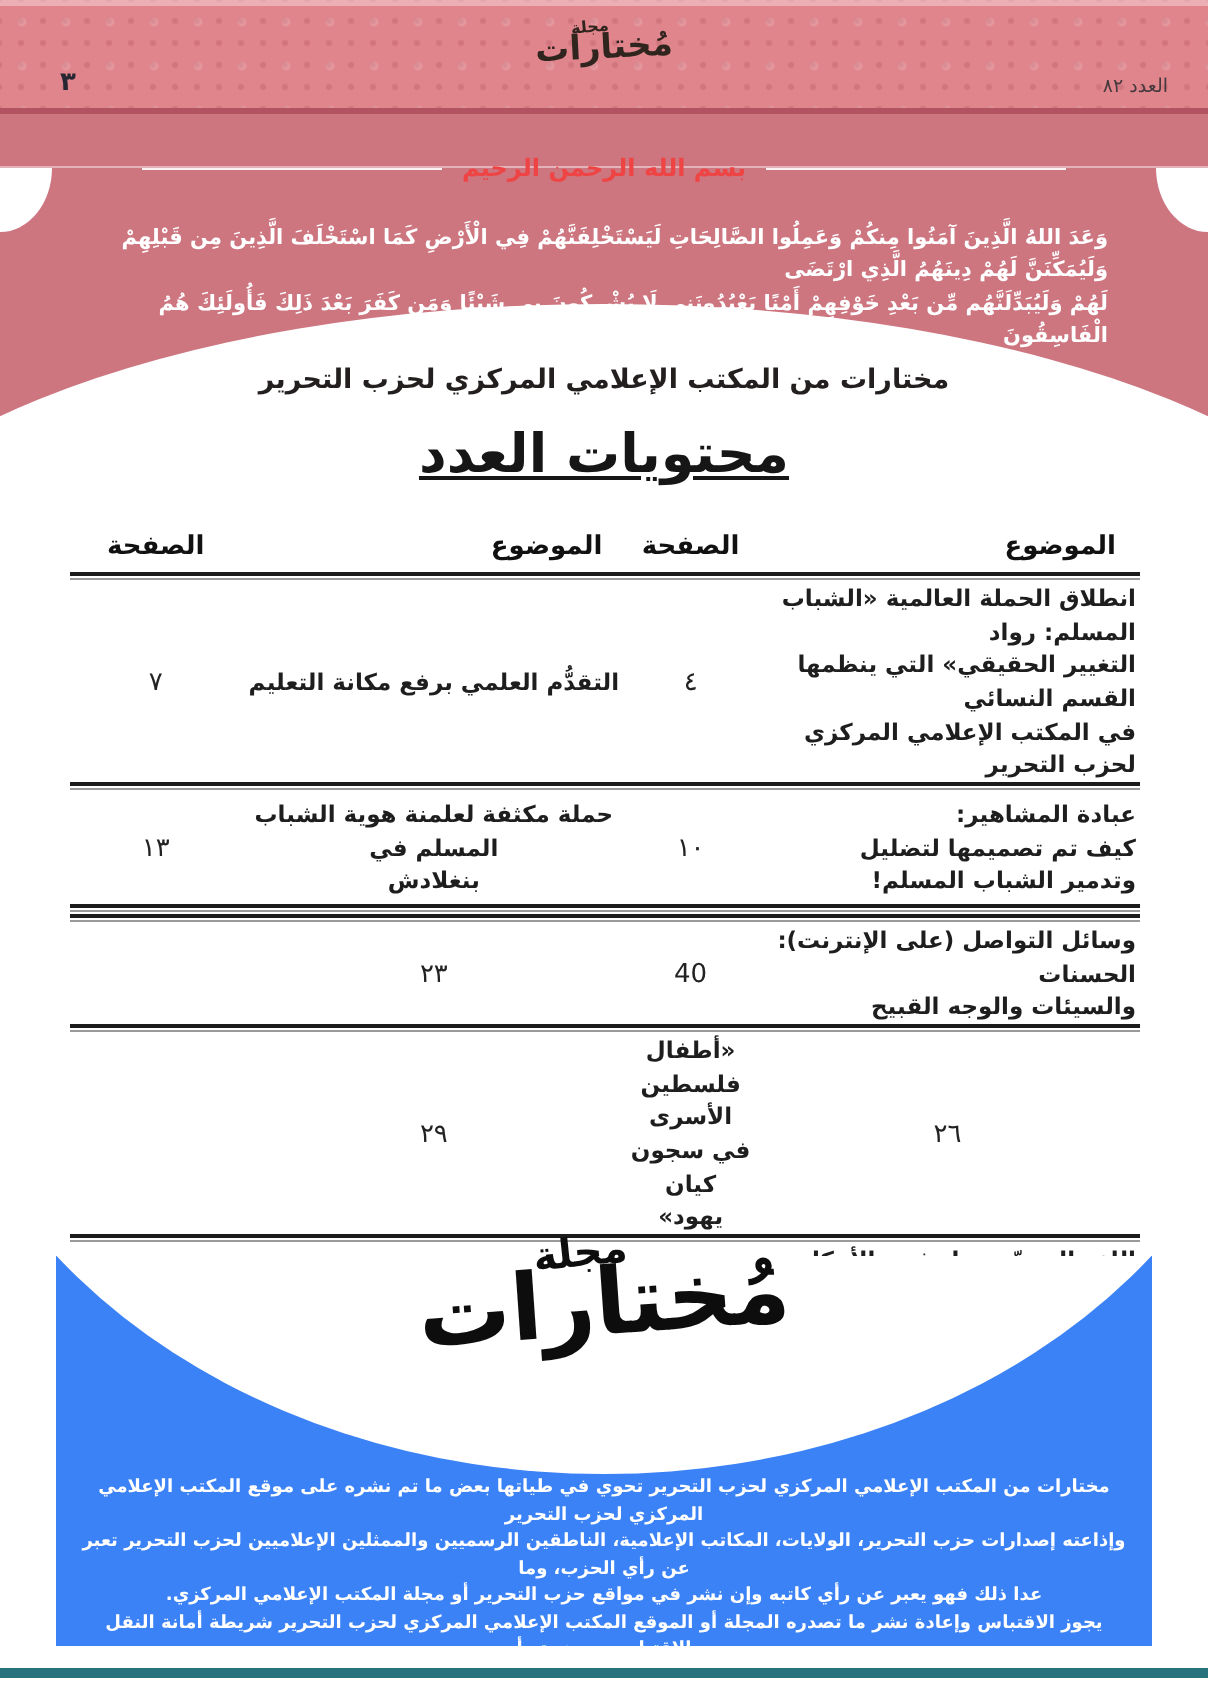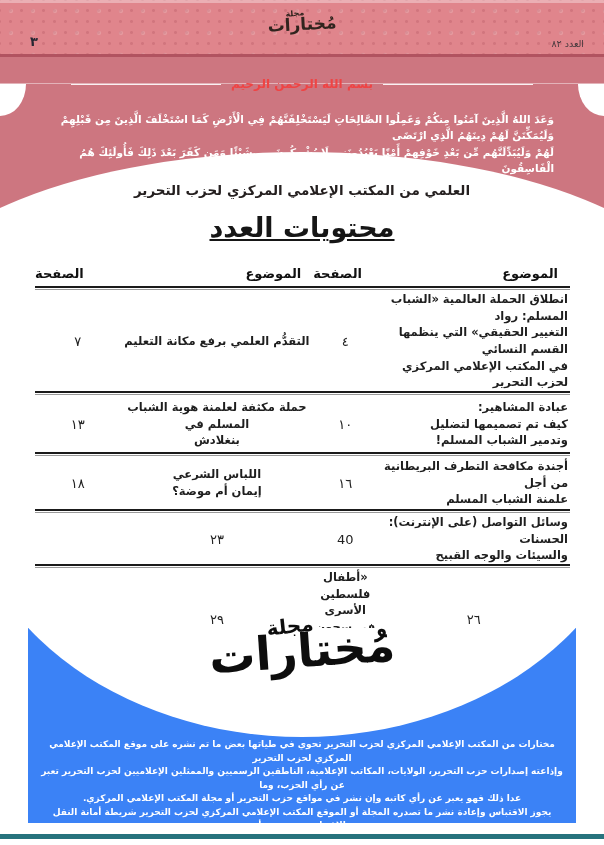--- a/index.html
+++ b/index.html
@@ -39,21 +39,21 @@
 
   
   .kicker{position:absolute;top:182px;left:0;right:0;text-align:center;font-weight:700;font-size:13.5px;color:#241f1f;z-index:3;}
   .contents-title{position:absolute;top:212px;left:0;right:0;margin:0;text-align:center;font-size:27px;font-weight:700;color:#161616;z-index:3;text-decoration:underline;}
 
   
   .toc{position:absolute;top:266px;left:35px;right:34px;}
   .thead,.trow{display:grid;grid-template-columns:36% 12% 36% 16%;align-items:center;}
   .thead{font-weight:700;font-size:13px;color:#111;padding-bottom:5px;}
   .thead .h-topic{text-align:right;padding-right:12px;}
-  .thead .h-page{text-align:left;}
+  .thead .h-page{text-align:center;}
   .sep{height:5px;background:linear-gradient(to bottom,#1b1b1b 0,#1b1b1b 2px,transparent 2px,transparent 3px,#9a9a9a 3px,#9a9a9a 4px,transparent 4px);}
   .sep.heavy{height:3px;background:#1b1b1b;}
   .topic{font-size:11.5px;font-weight:700;line-height:1.45;white-space:pre-line;color:#1e1e1e;}
   .topic.rt{text-align:right;padding-right:2px;}
   .topic.lt{text-align:center;}
   .pagecell{text-align:center;font-size:13px;color:#222;}
   .r1{min-height:52px;} .r2{min-height:56px;} .r3{min-height:52px;}
   .r4{min-height:49px;} .r5{min-height:50px;} .r6{min-height:52px;}
 
   
@@ -90,21 +90,21 @@
     <div class="notch nr"></div>
     <div class="bism-row">
       <span class="bism-line"></span>
       <span class="bism-text">بسم الله الرحمن الرحيم</span>
       <span class="bism-line"></span>
     </div>
     <p class="verse-text">وَعَدَ اللهُ الَّذِينَ آمَنُوا مِنكُمْ وَعَمِلُوا الصَّالِحَاتِ لَيَسْتَخْلِفَنَّهُمْ فِي الْأَرْضِ كَمَا اسْتَخْلَفَ الَّذِينَ مِن قَبْلِهِمْ وَلَيُمَكِّنَنَّ لَهُمْ دِينَهُمُ الَّذِي ارْتَضَى
 لَهُمْ وَلَيُبَدِّلَنَّهُم مِّن بَعْدِ خَوْفِهِمْ أَمْنًا يَعْبُدُونَنِي لَا يُشْرِكُونَ بِي شَيْئًا وَمَن كَفَرَ بَعْدَ ذَلِكَ فَأُولَئِكَ هُمُ الْفَاسِقُونَ</p>
   </div>
 
-  <div class="kicker">العلمي من المكتب الإعلامي المركزي لحزب التحرير</div>
+  <div class="kicker">مختارات من المكتب الإعلامي المركزي لحزب التحرير</div>
   <h1 class="contents-title">محتويات العدد</h1>
 
   <div class="toc">
     <div class="thead">
       <div class="h-topic">الموضوع</div>
       <div class="h-page">الصفحة</div>
       <div class="h-topic">الموضوع</div>
       <div class="h-page">الصفحة</div>
     </div>
     <div class="sep"></div>
@@ -123,28 +123,20 @@
       <div class="topic rt">عبادة المشاهير:
 كيف تم تصميمها لتضليل
 وتدمير الشباب المسلم!</div>
       <div class="pagecell">١٠</div>
       <div class="topic lt">حملة مكثفة لعلمنة هوية الشباب المسلم في
 بنغلادش</div>
       <div class="pagecell">١٣</div>
     </div>
     <div class="sep"></div>
 
-    <div class="trow r3">
-      <div class="topic rt">أجندة مكافحة التطرف البريطانية من أجل
-علمنة الشباب المسلم</div>
-      <div class="pagecell">١٦</div>
-      <div class="topic lt">اللباس الشرعي
-إيمان أم موضة؟</div>
-      <div class="pagecell">١٨</div>
-    </div>
     <div class="sep"></div>
 
     <div class="trow r4">
       <div class="topic rt">وسائل التواصل (على الإنترنت): الحسنات
 والسيئات والوجه القبيح</div>
       <div class="pagecell">40</div>
       <div class="pagecell">٢٣</div>
     </div>
     <div class="sep"></div>
 

